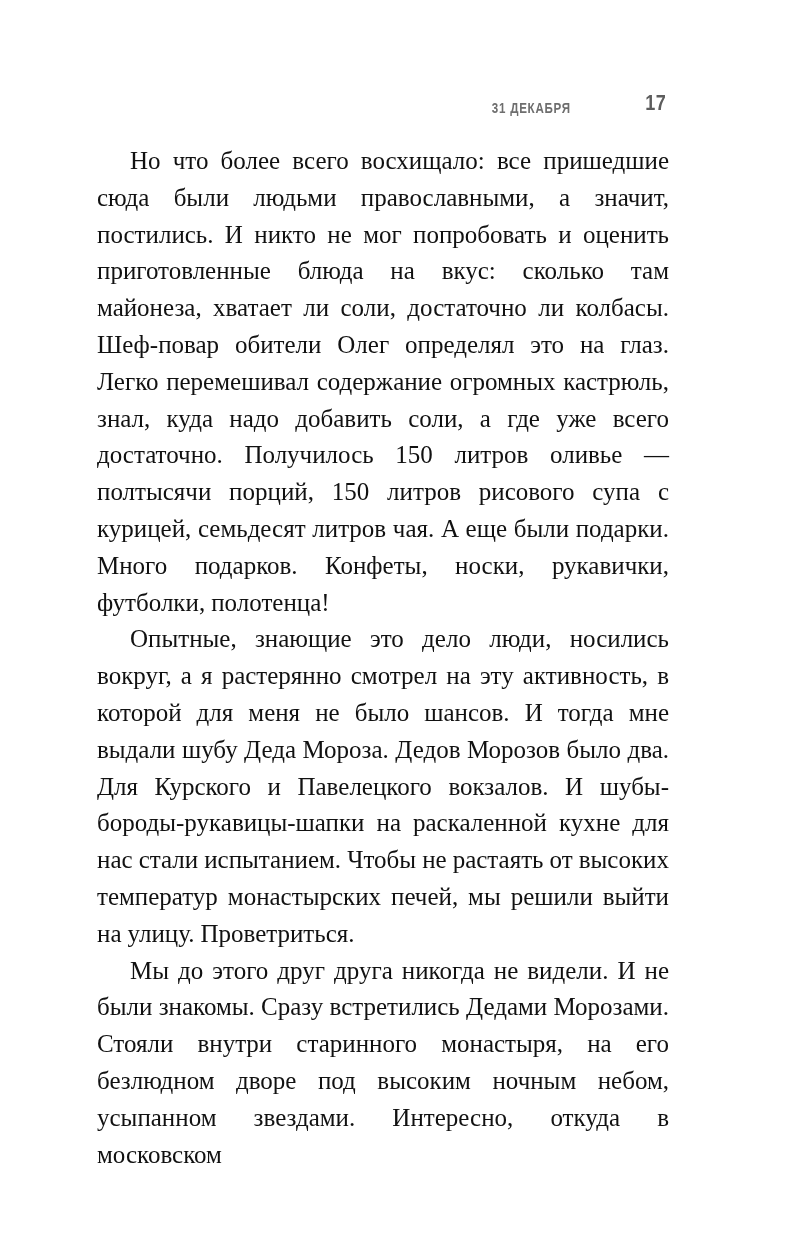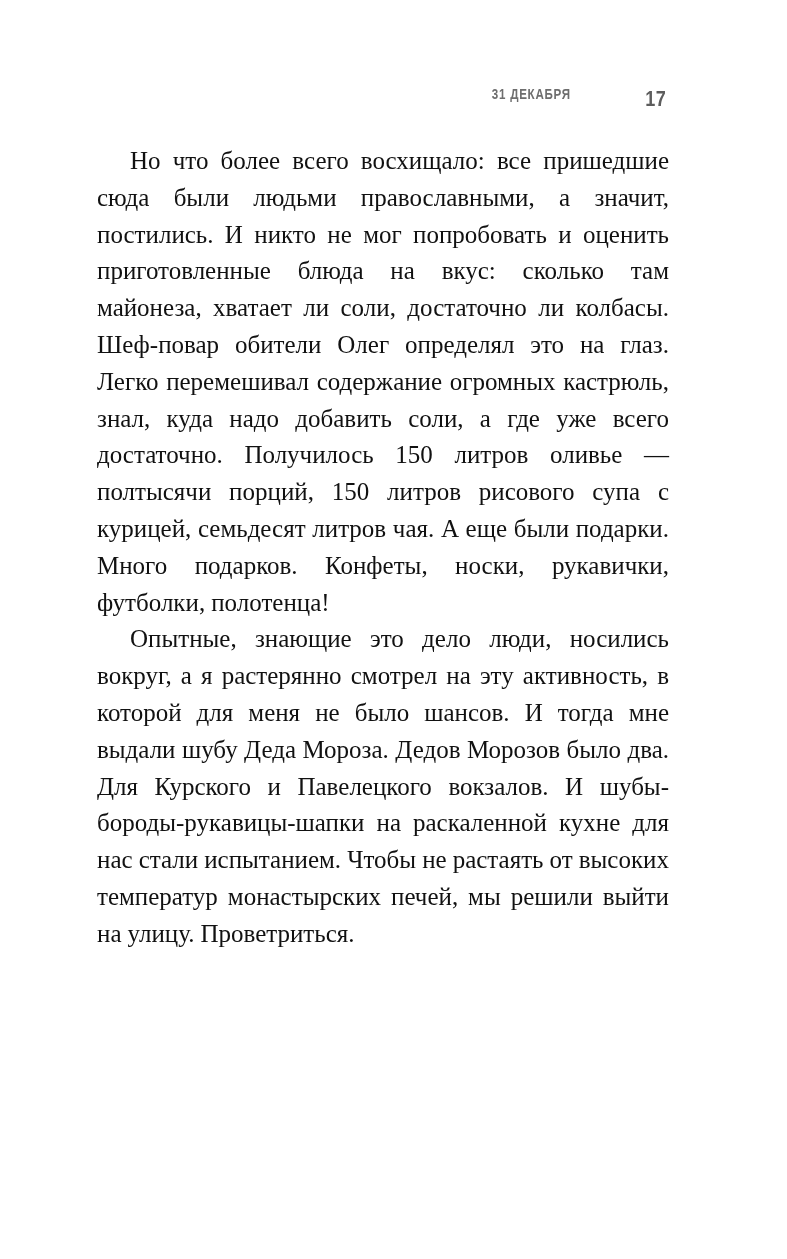--- a/index.html
+++ b/index.html
@@ -19,21 +19,21 @@
   }
 
   
   .running-head {
     position: absolute;
     top: 86px;
     left: 97px;
     right: 119px;
     height: 30px;
     display: flex;
-    align-items: flex-start;
+    align-items: flex-end;
     justify-content: flex-end;
     user-select: none;
   }
 
   .running-head-title {
     font-family: "Liberation Sans", "DejaVu Sans", sans-serif;
     font-weight: 700;
     font-size: 14.5px;
     letter-spacing: 0.9px;
     color: #6e6e6e;
@@ -92,15 +92,16 @@
 
   <div class="running-head">
     <span class="running-head-title">31 ДЕКАБРЯ</span>
     <span class="running-head-gap"></span>
     <span class="page-number">17</span>
   </div>
 
   <div class="text-block">
     <p class="body-paragraph">Но что более всего восхищало: все пришедшие сюда были людьми православными, а значит, постились. И никто не мог попробовать и оценить приготовленные блюда на вкус: сколько там майонеза, хватает ли соли, достаточно ли колбасы. Шеф-повар обители Олег определял это на глаз. Легко перемешивал содержание огромных кастрюль, знал, куда надо добавить соли, а где уже всего достаточно. Получилось 150 литров оливье — полтысячи порций, 150 литров рисового супа с курицей, семьдесят литров чая. А еще были подарки. Много подарков. Конфеты, носки, рукавички, футболки, полотенца!</p>
     <p class="body-paragraph">Опытные, знающие это дело люди, носились вокруг, а я растерянно смотрел на эту активность, в которой для меня не было шансов. И тогда мне выдали шубу Деда Мороза. Дедов Морозов было два. Для Курского и Павелецкого вокзалов. И шубы-бороды-рукавицы-шапки на раскаленной кухне для нас стали испытанием. Чтобы не растаять от высоких температур монастырских печей, мы решили выйти на улицу. Проветриться.</p>
+    <p class="body-paragraph">Мы до этого друг друга никогда не видели. И не были знакомы. Сразу встретились Дедами Морозами. Стояли внутри старинного монастыря, на его безлюдном дворе под высоким ночным небом, усыпанном звездами. Интересно, откуда в московском</p>
   </div>
 
 </div>
 
 </body></html>

